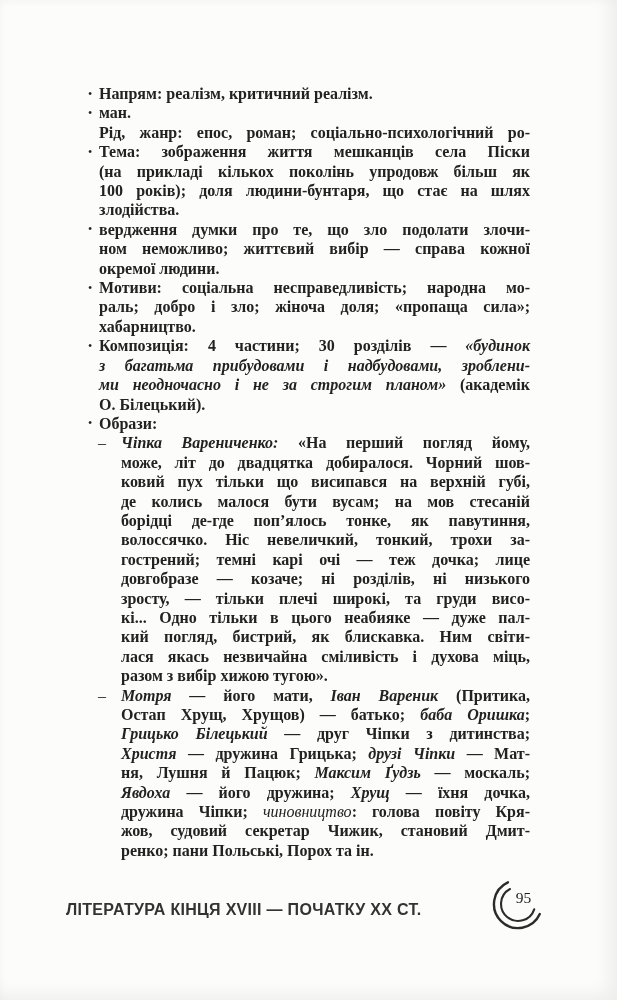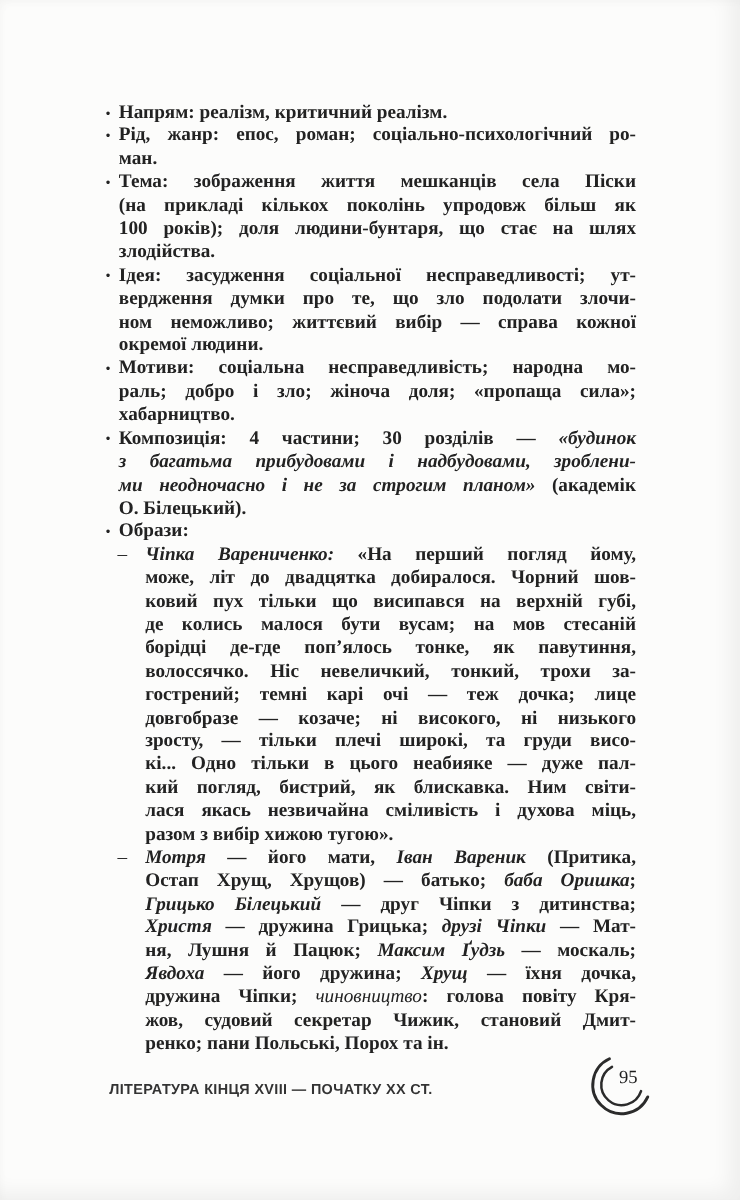--- a/index.html
+++ b/index.html
@@ -27,25 +27,25 @@
   .marker.bullet { left: 0; top: 0.5px; font-size: 12px; }
   .marker.dash { left: 10px; font-size: 16px; }
   .line { text-align: justify; text-align-last: justify; }
   .line.last { text-align-last: left; }
   .s-n { font-weight: bold; font-style: normal; }
   .s-b { font-weight: bold; }
   .s-bi { font-weight: bold; font-style: italic; }
   .s-i { font-style: italic; }
   .footer-title {
     position: absolute;
-    left: 91px;
+    left: 66px;
     top: 901px;
     font-family: "Liberation Sans", "DejaVu Sans", sans-serif;
     font-weight: bold;
-    font-size: 12px;
+    font-size: 16px;
     letter-spacing: 0.3px;
     color: #333333;
     white-space: nowrap;
   }
   .ornament { position: absolute; left: 488px; top: 876px; width: 62px; height: 58px; }
   .ornament svg { display: block; }
   .ornament text {
     font-family: "Liberation Serif", "DejaVu Serif", serif;
     font-size: 15.5px;
     fill: #1d1d1d;
@@ -56,33 +56,32 @@
 
 <div class="page">
 
   <div class="textblock" id="textblock">
       <div class="item">
         <span class="marker bullet">•</span>
         <div class="line last"><span class="s-b">Напрям:</span><span class="s-n"> реалізм, критичний реалізм.</span></div>
       </div>
       <div class="item">
         <span class="marker bullet">•</span>
+        <div class="line last"><span class="s-n">ман.</span></div>
         <div class="line"><span class="s-b">Рід, жанр:</span><span class="s-n"> епос, роман; соціально-психологічний ро-</span></div>
-        <div class="line last"><span class="s-n">ман.</span></div>
       </div>
       <div class="item">
         <span class="marker bullet">•</span>
         <div class="line"><span class="s-b">Тема:</span><span class="s-n"> зображення життя мешканців села Піски</span></div>
         <div class="line"><span class="s-n">(на прикладі кількох поколінь упродовж більш як</span></div>
         <div class="line"><span class="s-n">100 років); доля людини-бунтаря, що стає на шлях</span></div>
         <div class="line last"><span class="s-n">злодійства.</span></div>
       </div>
       <div class="item">
         <span class="marker bullet">•</span>
-        <div class="line"><span class="s-b">Ідея:</span><span class="s-n"> засудження соціальної несправедливості; ут-</span></div>
         <div class="line"><span class="s-n">вердження думки про те, що зло подолати злочи-</span></div>
         <div class="line"><span class="s-n">ном неможливо; життєвий вибір — справа кожної</span></div>
         <div class="line last"><span class="s-n">окремої людини.</span></div>
       </div>
       <div class="item">
         <span class="marker bullet">•</span>
         <div class="line"><span class="s-b">Мотиви:</span><span class="s-n"> соціальна несправедливість; народна мо-</span></div>
         <div class="line"><span class="s-n">раль; добро і зло; жіноча доля; «пропаща сила»;</span></div>
         <div class="line last"><span class="s-n">хабарництво.</span></div>
       </div>
@@ -99,21 +98,21 @@
       </div>
       <div class="item sub">
         <span class="marker dash">–</span>
         <div class="line"><span class="s-bi">Чіпка Варениченко:</span><span class="s-n"> «На перший погляд йому,</span></div>
         <div class="line"><span class="s-n">може, літ до двадцятка добиралося. Чорний шов-</span></div>
         <div class="line"><span class="s-n">ковий пух тільки що висипався на верхній губі,</span></div>
         <div class="line"><span class="s-n">де колись малося бути вусам; на мов стесаній</span></div>
         <div class="line"><span class="s-n">борідці де-где поп’ялось тонке, як павутиння,</span></div>
         <div class="line"><span class="s-n">волоссячко. Ніс невеличкий, тонкий, трохи за-</span></div>
         <div class="line"><span class="s-n">гострений; темні карі очі — теж дочка; лице</span></div>
-        <div class="line"><span class="s-n">довгобразе — козаче; ні високого, ні низького</span></div>
+        <div class="line"><span class="s-n">довгобразе — козаче; ні розділів, ні низького</span></div>
         <div class="line"><span class="s-n">зросту, — тільки плечі широкі, та груди висо-</span></div>
         <div class="line"><span class="s-n">кі... Одно тільки в цього неабияке — дуже пал-</span></div>
         <div class="line"><span class="s-n">кий погляд, бистрий, як блискавка. Ним світи-</span></div>
         <div class="line"><span class="s-n">лася якась незвичайна сміливість і духова міць,</span></div>
         <div class="line last"><span class="s-n">разом з вибір хижою тугою».</span></div>
       </div>
       <div class="item sub">
         <span class="marker dash">–</span>
         <div class="line"><span class="s-bi">Мотря</span><span class="s-n"> — його мати, </span><span class="s-bi">Іван Вареник</span><span class="s-n"> (Притика,</span></div>
         <div class="line"><span class="s-n">Остап Хрущ, Хрущов) — батько; </span><span class="s-bi">баба Оришка</span><span class="s-n">;</span></div>

